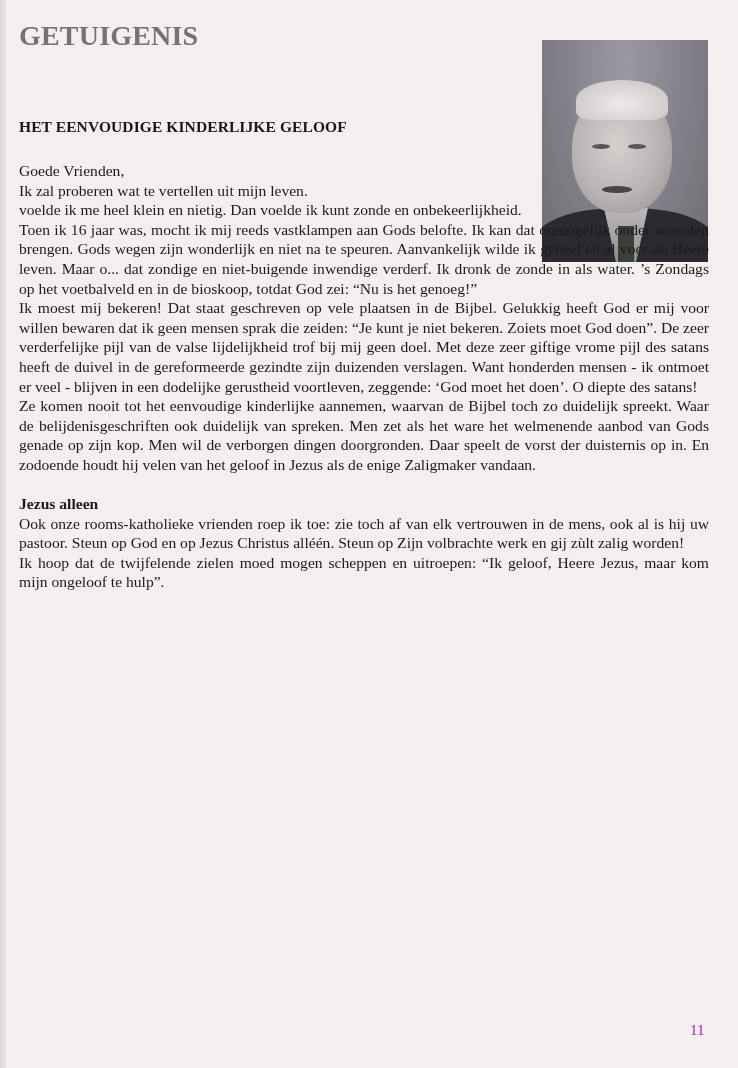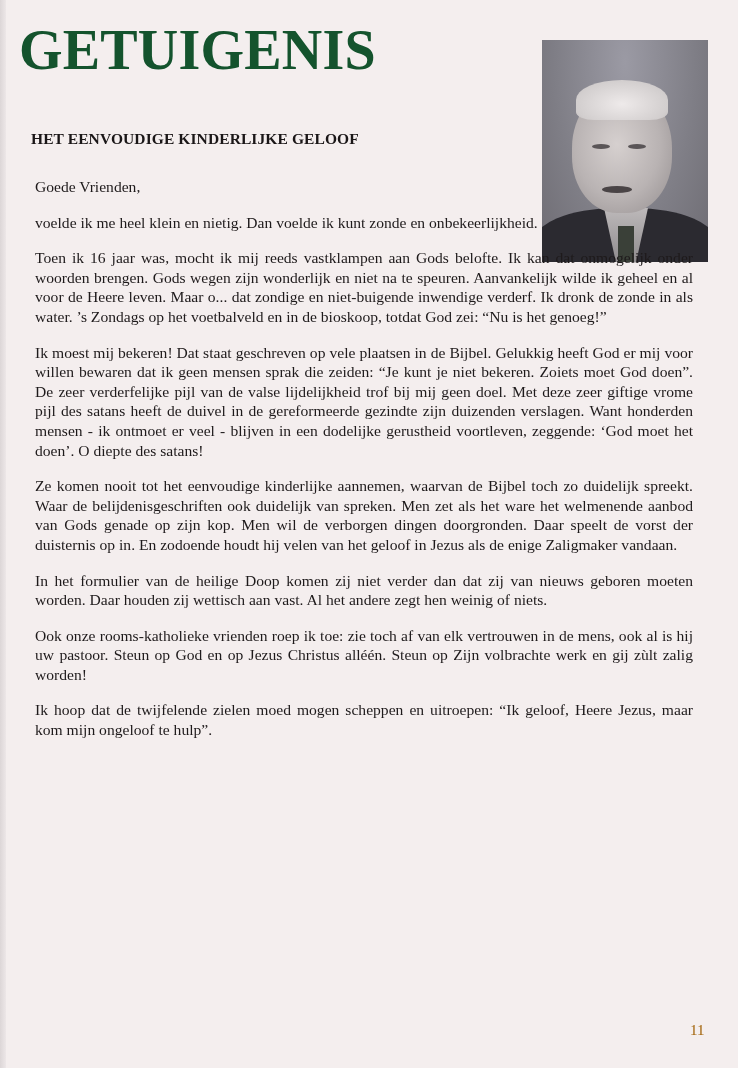--- a/index.html
+++ b/index.html
@@ -9,27 +9,27 @@
     position: relative;
     font-family: "Liberation Serif", "DejaVu Serif", serif;
     color: #1e1a1b;
   }
   .edge {
     position: absolute; left: 0; top: 0; width: 6px; height: 1068px;
     background: linear-gradient(to right, #dcd6d7, #ede7e8);
   }
   .title {
     position: absolute; left: 19px; top: 22px;
-    font-size: 56px; font-weight: bold; letter-spacing: 0.2px;
-    line-height: 1; color: #14532d; margin: 0; text-align: right;
+    font-size: 28px; font-weight: bold; letter-spacing: 0.2px;
+    line-height: 1; color: #737373; margin: 0; text-align: right;
   }
   .subtitle {
     position: absolute; left: 19px; top: 118px;
     font-size: 15.5px; font-weight: bold; letter-spacing: 0.1px;
-    margin: 12px; color: #1a1617;
+    margin: 0; color: #1a1617;
   }
   .photo {
     position: absolute; left: 542px; top: 40px; width: 166px; height: 222px;
     background: radial-gradient(ellipse at 50% 10%, #9b9aa4 0%, #7f7e86 60%, #6e6c73 100%);
     overflow: hidden;
   }
   .photo .head {
     position: absolute; left: 30px; top: 48px; width: 100px; height: 125px;
     border-radius: 48% 48% 45% 45%;
     background: radial-gradient(ellipse at 45% 45%, #d6d0cf 0%, #b9b3b3 55%, #938d8e 100%);
@@ -60,28 +60,28 @@
     clip-path: polygon(0 0, 100% 0, 70% 100%, 30% 100%);
   }
   .photo .tie {
     position: absolute; left: 76px; top: 186px; width: 16px; height: 40px;
     background: #3a4038;
   }
   .text {
     position: absolute; left: 19px; top: 161px; width: 690px;
     font-size: 15.6px; line-height: 19.6px; margin: 0;
   }
-  .text p { margin: 16px; text-align: justify; }
+  .text p { margin: 0; text-align: justify; }
   .narrow { width: 500px; }
   .section-head {
     font-weight: bold; margin-top: 19.6px !important;
   }
   .pagenum {
     position: absolute; left: 690px; top: 1022px;
-    font-size: 15px; color: #a16207;
+    font-size: 15px; color: #a21caf;
   }
 </style>
 </head>
 <body>
 
 <div class="edge"></div>
 
 <h1 class="title">GETUIGENIS</h1>
 <h2 class="subtitle">HET EENVOUDIGE KINDERLIJKE GELOOF</h2>
 
@@ -92,24 +92,25 @@
   <div class="head"></div>
   <div class="hair"></div>
   <div class="eye1"></div>
   <div class="eye2"></div>
   <div class="mouth"></div>
 </div>
 
 <div class="text">
   <div class="narrow">
     <p>Goede Vrienden,</p>
+    <p>Ik zal proberen wat te vertellen uit mijn leven.</p>
   </div>
   <p>voelde ik me heel klein en nietig. Dan voelde ik kunt zonde en onbekeerlijkheid.</p>
   <p>Toen ik 16 jaar was, mocht ik mij reeds vastklampen aan Gods belofte. Ik kan dat onmogelijk onder woorden brengen. Gods wegen zijn wonderlijk en niet na te speuren. Aanvankelijk wilde ik geheel en al voor de Heere leven. Maar o... dat zondige en niet-buigende inwendige verderf. Ik dronk de zonde in als water. ’s Zon­dags op het voetbalveld en in de bioskoop, totdat God zei: “Nu is het genoeg!”</p>
   <p>Ik moest mij bekeren! Dat staat geschreven op vele plaatsen in de Bijbel. Gelukkig heeft God er mij voor willen bewaren dat ik geen mensen sprak die zeiden: “Je kunt je niet bekeren. Zoiets moet God doen”. De zeer verderfelijke pijl van de valse lijdelijkheid trof bij mij geen doel. Met deze zeer giftige vrome pijl des satans heeft de duivel in de gereformeerde gezindte zijn duizenden verslagen. Want honderden mensen - ik ontmoet er veel - blijven in een dodelijke gerustheid voortleven, zeggende: ‘God moet het doen’. O diepte des satans!</p>
   <p>Ze komen nooit tot het eenvoudige kinderlijke aannemen, waarvan de Bijbel toch zo duidelijk spreekt. Waar de belijdenisgeschriften ook duidelijk van spreken. Men zet als het ware het welmenende aanbod van Gods genade op zijn kop. Men wil de verborgen dingen doorgronden. Daar speelt de vorst der duisternis op in. En zodoende houdt hij velen van het geloof in Jezus als de enige Zaligmaker vandaan.</p>
-  <p>In het formulier van de heilige Doop komen zij niet verder dan dat zij van nieuws geboren moeten worden. Daar houden zij wettisch aan vast. Al het andere zegt hen weinig of niets.</p>
 
+  <p class="section-head">Jezus alleen</p>
   <p>Ook onze rooms-katholieke vrienden roep ik toe: zie toch af van elk vertrouwen in de mens, ook al is hij uw pastoor. Steun op God en op Jezus Christus alléén. Steun op Zijn volbrachte werk en gij zùlt zalig worden!</p>
   <p>Ik hoop dat de twijfelende zielen moed mogen scheppen en uitroepen: “Ik geloof, Heere Jezus, maar kom mijn ongeloof te hulp”.</p>
 </div>
 
 <div class="pagenum">11</div>
 
 </body></html>

